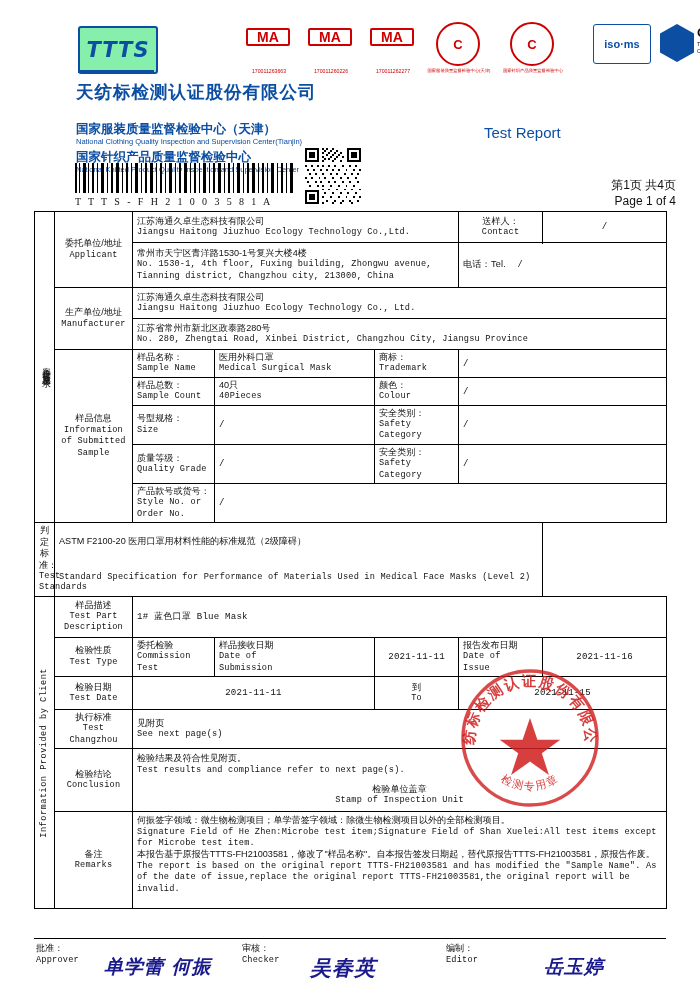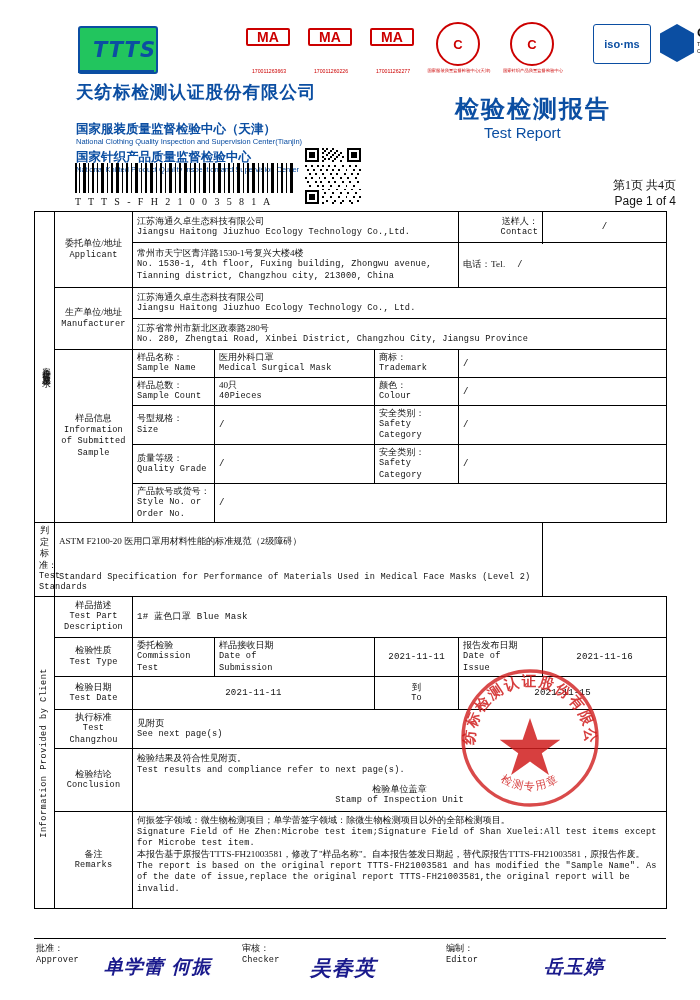--- a/index.html
+++ b/index.html
@@ -11,22 +11,22 @@
     position:relative;
     overflow:hidden;
   }
   .page{position:relative;width:700px;height:1000px;}
 
   
   .header{position:relative;height:200px;}
   .logo-box{
     position:absolute;left:78px;top:26px;width:76px;height:44px;
     border:2px solid #0b4ea2;border-radius:3px;
-    display:flex;align-items:center;justify-content:flex-end;
-    background:#22c55e;
+    display:flex;align-items:center;justify-content:center;
+    background:#86efac;
   }
   .logo-box .lt{
     font-family:"DejaVu Sans", sans-serif;
     font-weight:bold;font-size:21px;letter-spacing:1px;color:#0b4ea2;
     font-style:italic;
   }
   .logo-underline{
     position:absolute;left:78px;top:70px;width:76px;height:3px;background:#0b4ea2;
   }
   .cn-title{
@@ -116,21 +116,21 @@
     table-layout:fixed;
   }
   table.main td{
     border:1px solid #000;
     font-size:9.1px;
     padding:2px 4px;
     vertical-align:middle;
     line-height:11.4px;
     color:#111;
   }
-  .cn{font-family:Liberation Serif, serif;}
+  .cn{font-family:Liberation Sans, sans-serif;}
   .mono{font-family:"Liberation Mono", monospace;font-size:8.6px;letter-spacing:.2px;}
   .lblcell{text-align:center;line-height:12px;}
   .vside{
     width:18px;text-align:center;vertical-align:middle;
   }
   .vside .rot{
     writing-mode:vertical-rl;
     text-orientation:upright;
     letter-spacing:1.5px;
     font-size:8.6px;
@@ -176,21 +176,20 @@
       <span class="lt">TTTS</span>
     </div>
     <div class="logo-underline"></div>
 
     <div class="cn-title">天纺标检测认证股份有限公司</div>
     <div class="sub1-cn">国家服装质量监督检验中心（天津）</div>
     <div class="sub1-en">National Clothing Quality Inspection and Supervision Center(Tianjin)</div>
     <div class="sub2-cn">国家针织产品质量监督检验中心</div>
     <div class="sub2-en">National Knitted Product Quality Inspection and Supervision Center</div>
 
-    <div class="rep-cn">检验检测报告</div>
     <div class="rep-en">Test Report</div>
 
     <div class="marks">
       <div class="mark" style="left:6px;">
         <div class="sq">MA</div>
         <div class="num">170011263663</div>
       </div>
       <div class="mark" style="left:68px;">
         <div class="sq">MA</div>
         <div class="num">170011260226</div>
@@ -409,21 +408,21 @@
         <div class="rot cn">客户提供信息及要求</div>
       </td>
       <td rowspan="3" class="lblcell">
         <div class="cn">委托单位/地址</div>
         <div class="mono">Applicant</div>
       </td>
       <td colspan="3" style="height:26px">
         <div class="cn">江苏海通久卓生态科技有限公司</div>
         <div class="mono">Jiangsu Haitong Jiuzhuo Ecology Technology Co.,Ltd.</div>
       </td>
-      <td rowspan="2" class="lblcell" style="text-align:right">
+      <td rowspan="2" class="lblcell" style="text-align:center">
         <div class="cn">送样人：</div>
         <div class="mono">Contact</div>
       </td>
       <td rowspan="2" class="mono" style="text-align:center">/</td>
     </tr>
     <tr>
       <td colspan="3" rowspan="2" style="height:40px">
         <div class="cn">常州市天宁区青洋路1530-1号复兴大楼4楼</div>
         <div class="mono">No. 1530-1, 4th floor, Fuxing building, Zhongwu avenue, Tianning district, Changzhou city, 213000, China</div>
       </td>

